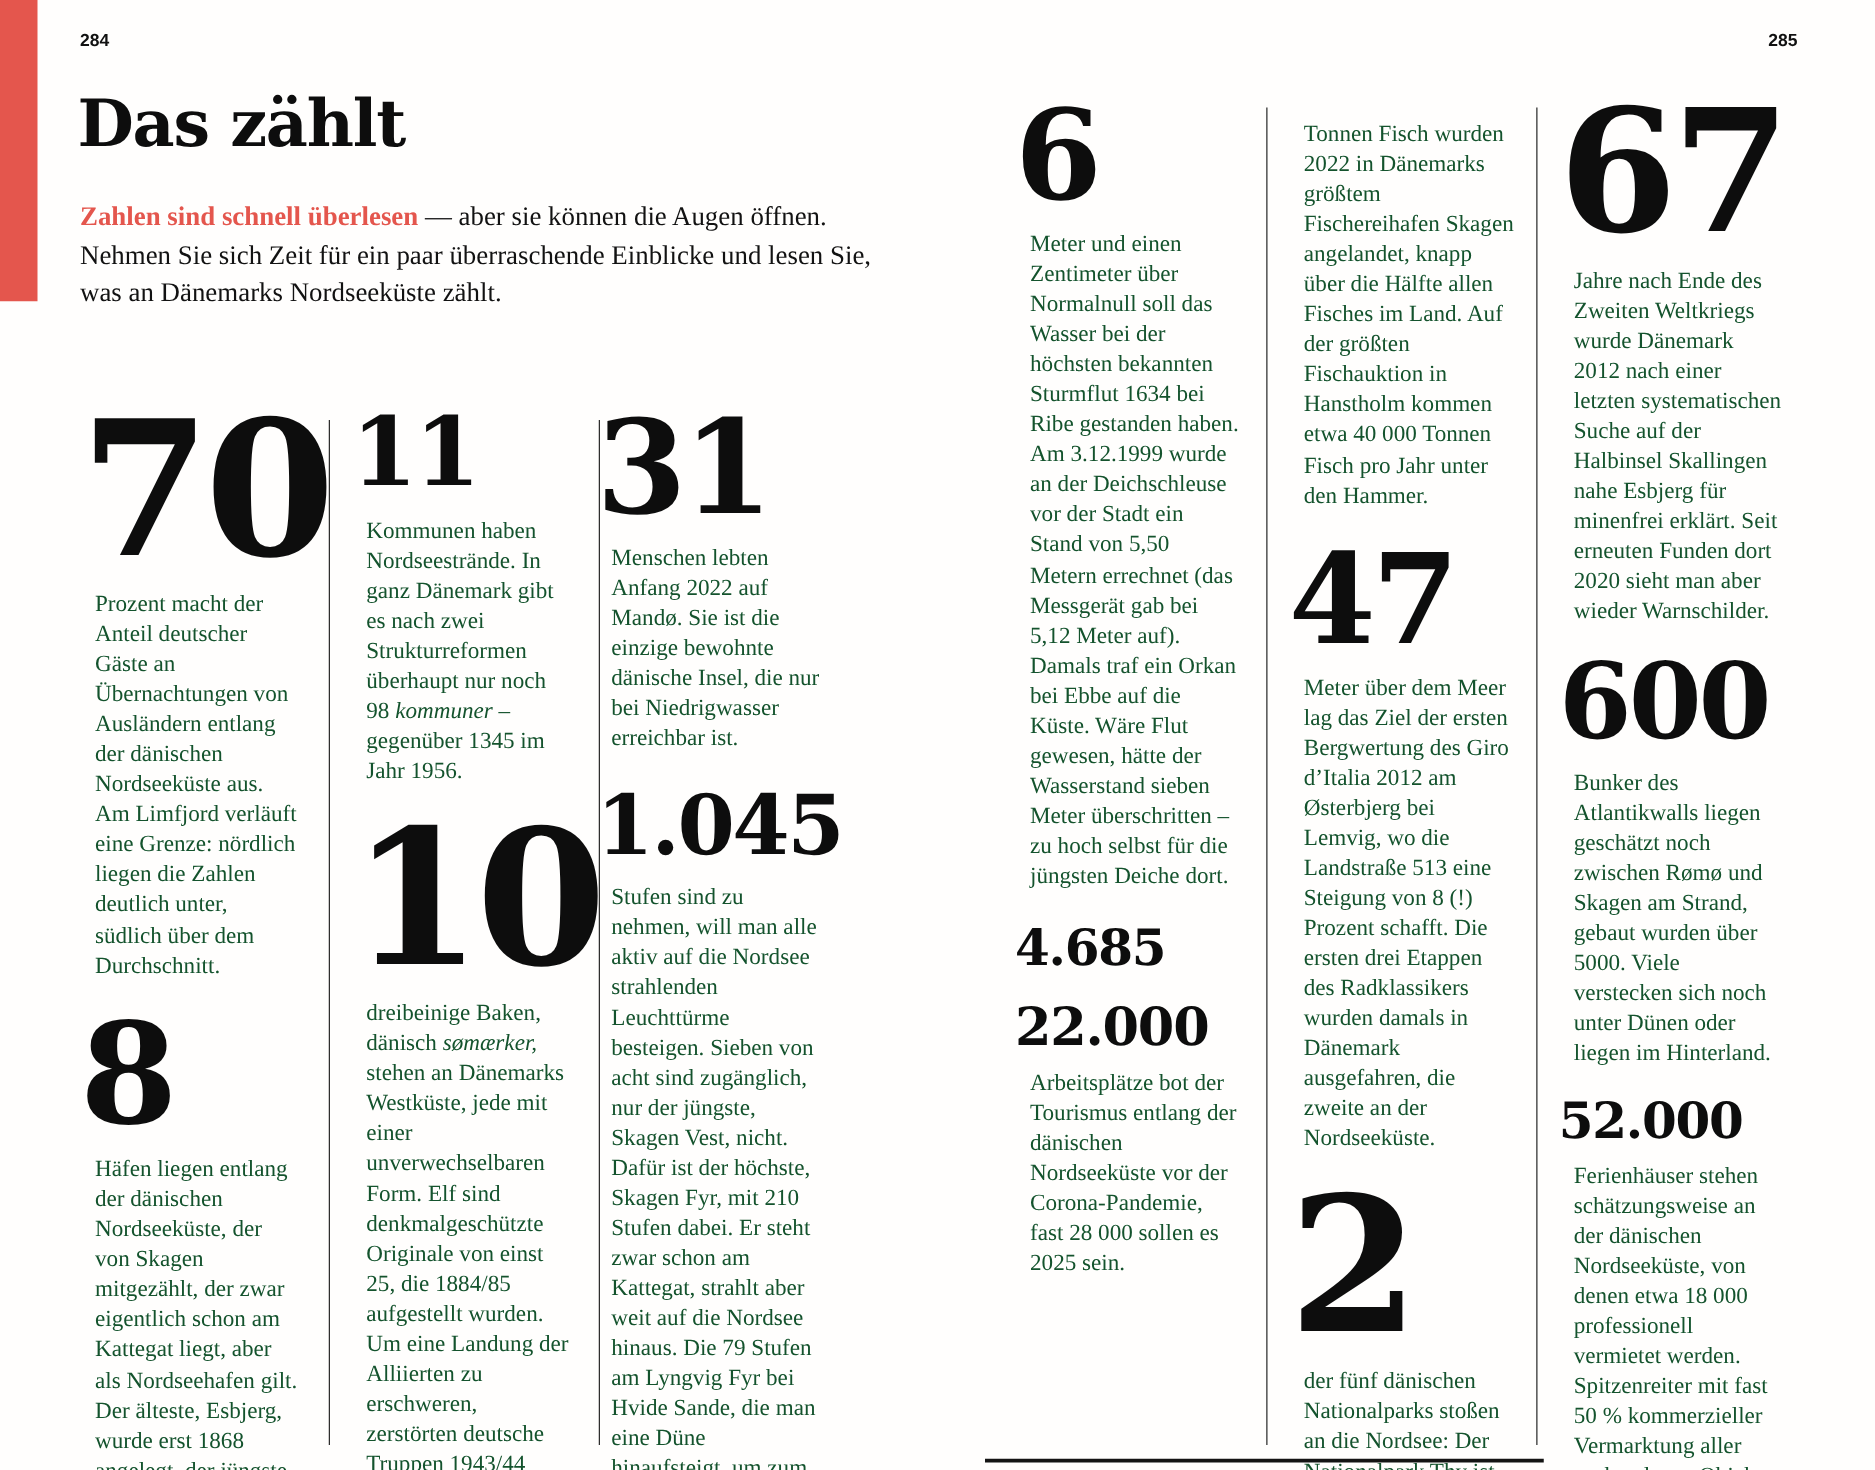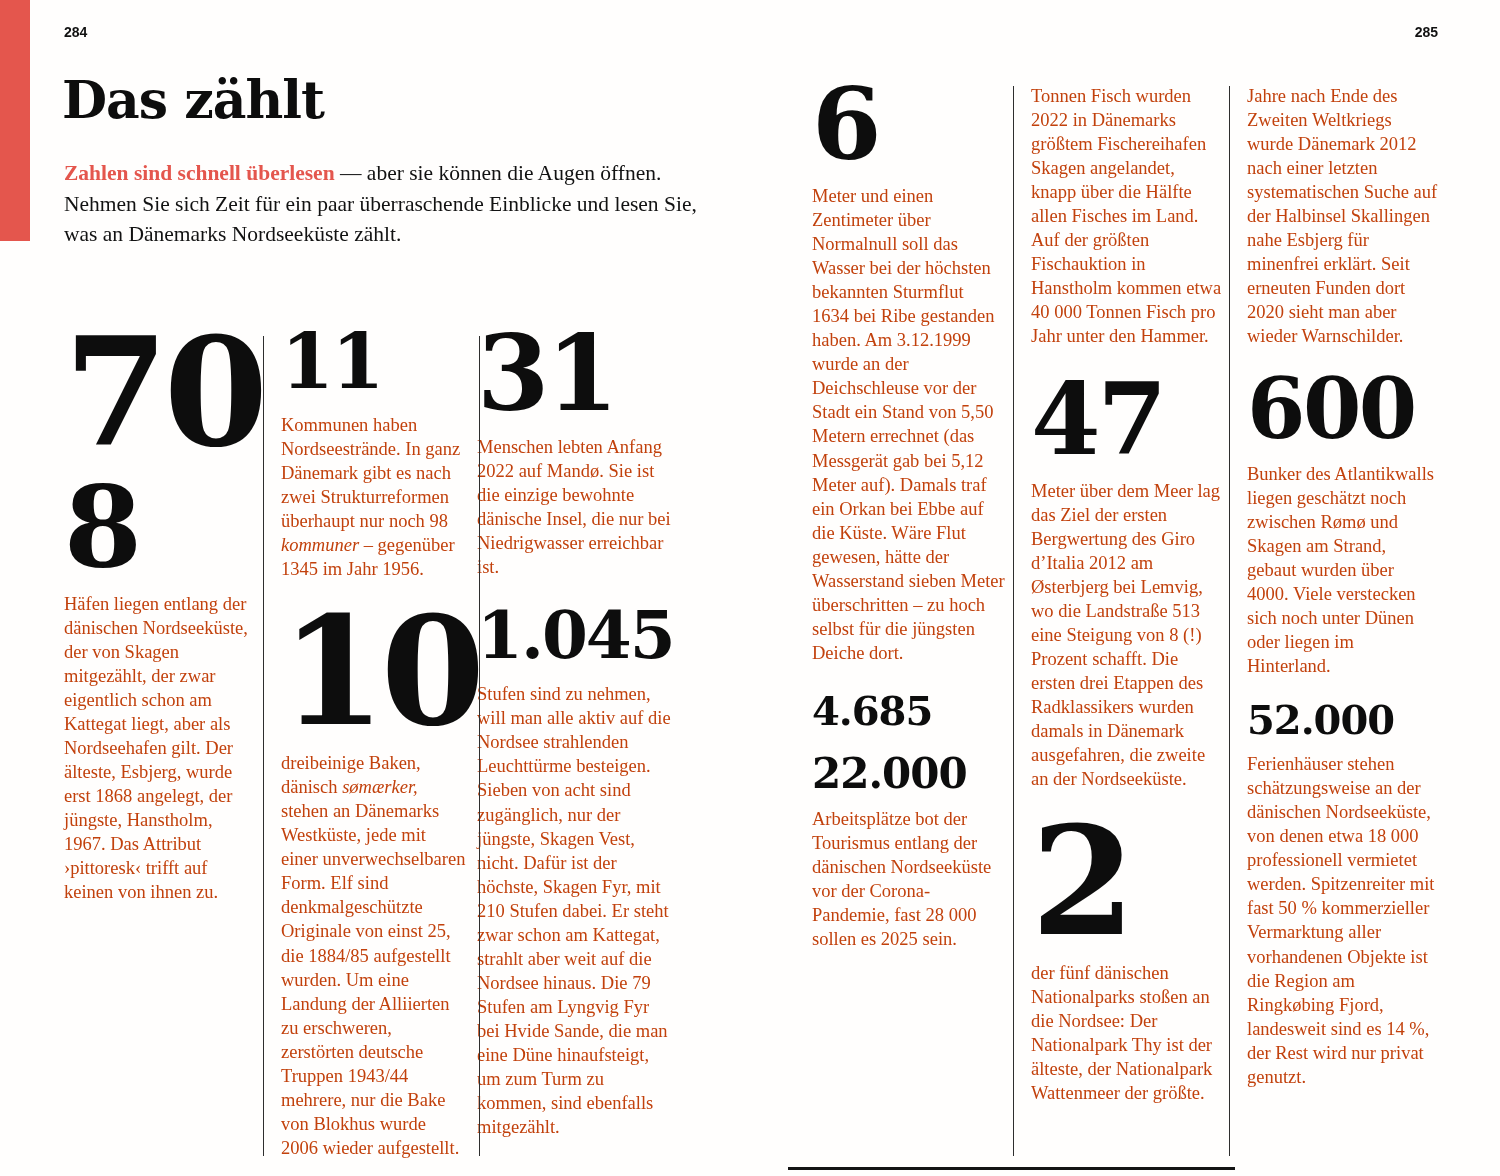--- a/index.html
+++ b/index.html
@@ -79,24 +79,24 @@
   .n104 { font-size: 104px; }
   .n100 { font-size: 100px; }
   .n84  { font-size: 84px; }
   .n76  { font-size: 76px; }
   .n66  { font-size: 66px; letter-spacing: -2px; }
   .n46  { font-size: 46px; letter-spacing: -1px; margin-bottom: 16px; }
   .n42  { font-size: 42px; letter-spacing: -1px; margin-bottom: 16px; }
   .n40  { font-size: 40px; letter-spacing: -1px; margin-bottom: 16px; }
 
   .stat-text {
-    margin: 0;
+    margin: 12px;
     font-size: 18.5px;
     line-height: 1.3;
-    color: #c2410c;
+    color: #14532d;
   }
   .stat-text em { font-style: italic; }
 
   .vline {
     position: absolute;
     width: 1px;
     background: #2e2e2e;
   }
   .edge-line {
     position: absolute;
@@ -115,20 +115,21 @@
   <div class="pageno pageno-left">284</div>
   <div class="pageno pageno-right">285</div>
 
   <h1 class="title">Das zählt</h1>
 
   <p class="intro"><span class="intro-lead">Zahlen sind schnell überlesen</span><span> — aber sie können die Augen öffnen. Nehmen Sie sich Zeit für ein paar überraschende Einblicke und lesen Sie, was an Dänemarks Nordseeküste zählt.</span></p>
 
   <div class="col col1">
     <div class="entry">
       <div class="num n150">70</div>
+      <p class="stat-text">Prozent macht der Anteil deutscher Gäste an Übernachtungen von Ausländern entlang der dänischen Nordseeküste aus. Am Limfjord verläuft eine Grenze: nördlich liegen die Zahlen deutlich unter, südlich über dem Durchschnitt.</p>
     </div>
     <div class="entry">
       <div class="num n112">8</div>
       <p class="stat-text">Häfen liegen entlang der dänischen Nordseeküste, der von Skagen mitgezählt, der zwar eigentlich schon am Kattegat liegt, aber als Nordseehafen gilt. Der älteste, Esbjerg, wurde erst 1868 angelegt, der jüngste, Hanstholm, 1967. Das Attribut ›pittoresk‹ trifft auf keinen von ihnen zu.</p>
     </div>
   </div>
 
   <div class="col col2">
     <div class="entry">
       <div class="num n76">11</div>
@@ -174,25 +175,26 @@
       <p class="stat-text">Meter über dem Meer lag das Ziel der ersten Bergwertung des Giro d’Italia 2012 am Østerbjerg bei Lemvig, wo die Landstraße 513 eine Steigung von 8 (!) Prozent schafft. Die ersten drei Etappen des Radklassikers wurden damals in Dänemark ausgefahren, die zweite an der Nordseeküste.</p>
     </div>
     <div class="entry">
       <div class="num n150">2</div>
       <p class="stat-text">der fünf dänischen Nationalparks stoßen an die Nordsee: Der Nationalpark Thy ist der älteste, der Nationalpark Wattenmeer der größte.</p>
     </div>
   </div>
 
   <div class="col col6">
     <div class="entry">
+      <div class="num n136">67</div>
       <p class="stat-text">Jahre nach Ende des Zweiten Weltkriegs wurde Dänemark 2012 nach einer letzten systematischen Suche auf der Halbinsel Skallingen nahe Esbjerg für minenfrei erklärt. Seit erneuten Funden dort 2020 sieht man aber wieder Warnschilder.</p>
     </div>
     <div class="entry">
       <div class="num n84">600</div>
-      <p class="stat-text">Bunker des Atlantikwalls liegen geschätzt noch zwischen Rømø und Skagen am Strand, gebaut wurden über 4000. Viele verstecken sich noch unter Dünen oder liegen im Hinterland.</p>
+      <p class="stat-text">Bunker des Atlantikwalls liegen geschätzt noch zwischen Rømø und Skagen am Strand, gebaut wurden über 5000. Viele verstecken sich noch unter Dünen oder liegen im Hinterland.</p>
     </div>
     <div class="entry">
       <div class="num n40">52.000</div>
       <p class="stat-text">Ferienhäuser stehen schätzungsweise an der dänischen Nordseeküste, von denen etwa 18 000 professionell vermietet werden. Spitzenreiter mit fast 50 % kommerzieller Vermarktung aller vorhandenen Objekte ist die Region am Ringkøbing Fjord, landesweit sind es 14 %, der Rest wird nur privat genutzt.</p>
     </div>
   </div>
 
   <div class="vline" style="left:263px;  top:336px; height:820px;"></div>
   <div class="vline" style="left:479px;  top:336px; height:820px;"></div>
   <div class="vline" style="left:1013px; top:86px;  height:1070px;"></div>

